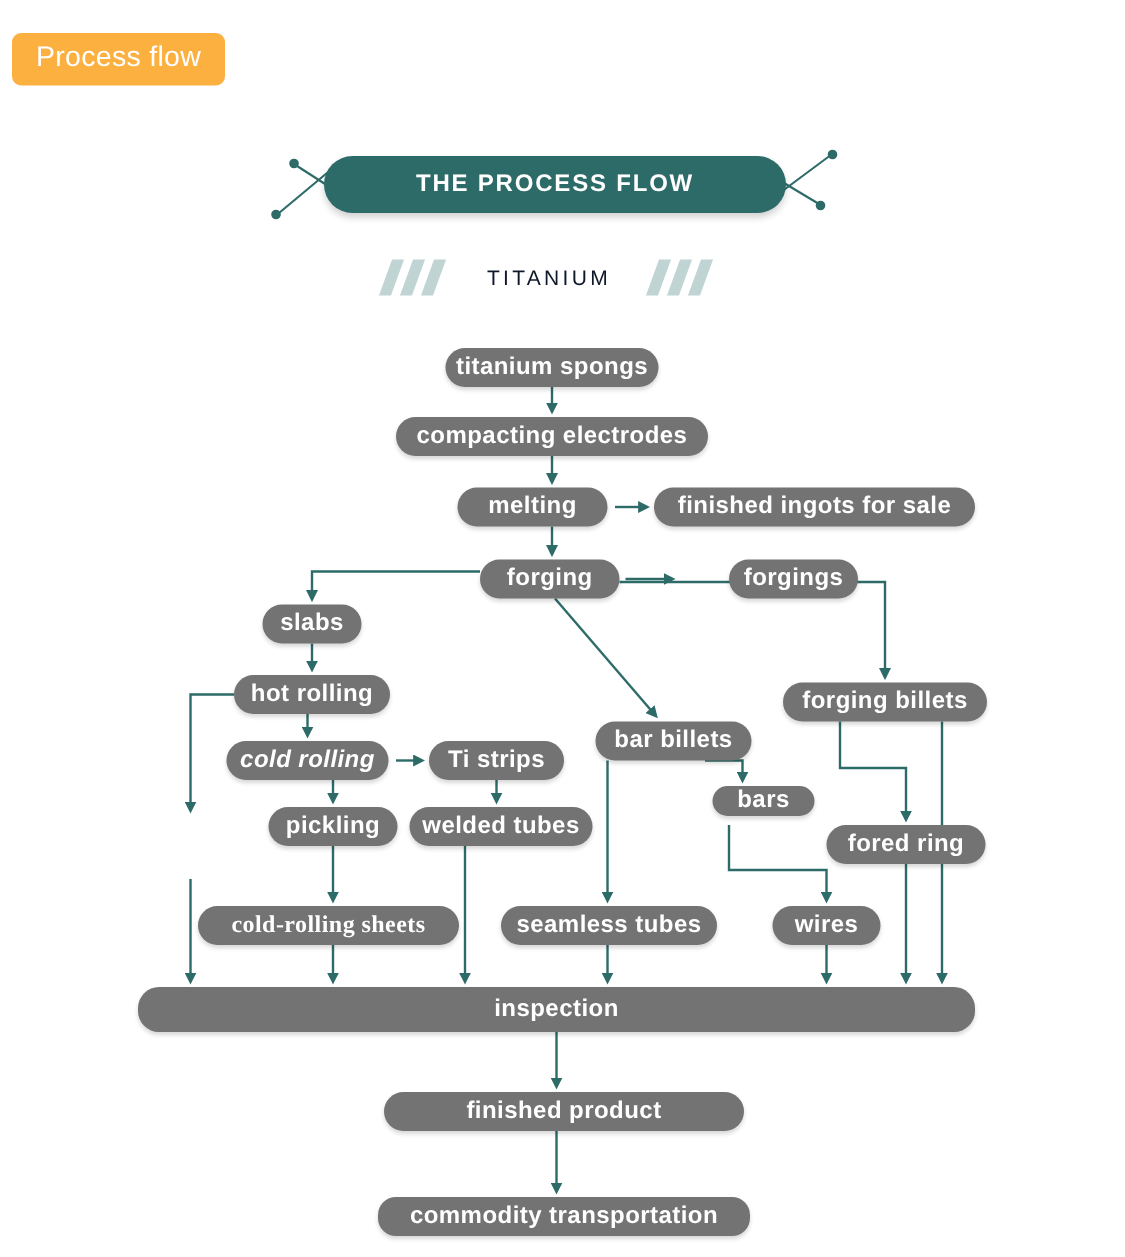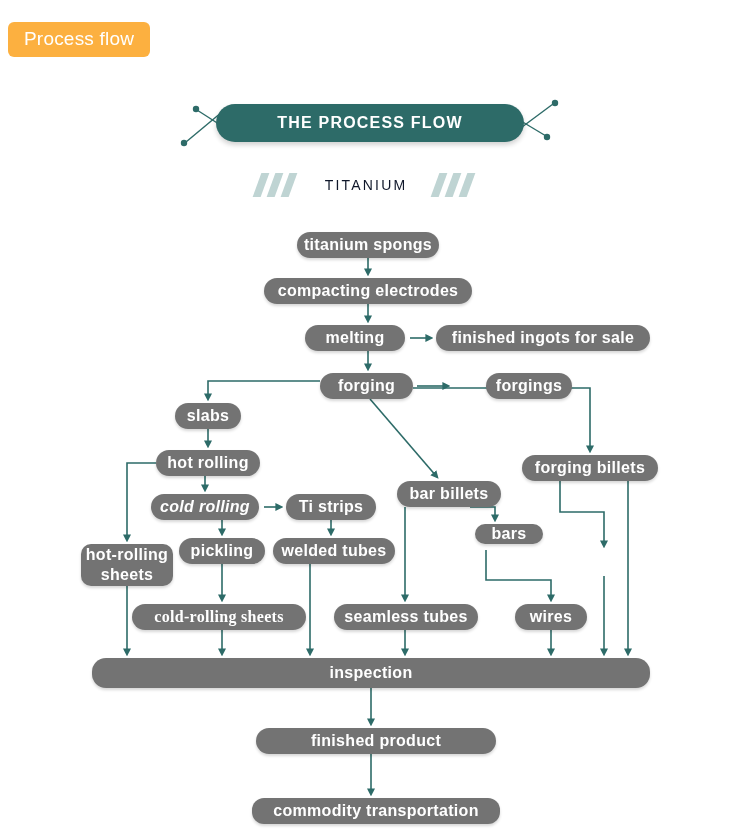--- a/index.html
+++ b/index.html
@@ -192,22 +192,21 @@
   <div class="node" style="left:453px;top:373px;width:86px;height:26px;margin-left:33px;">forgings</div>
   <div class="node" style="left:175px;top:403px;width:66px;height:26px;">slabs</div>
   <div class="node" style="left:156px;top:450px;width:104px;height:26px;">hot rolling</div>
   <div class="node" style="left:522px;top:455px;width:136px;height:26px;">forging  billets</div>
   <div class="node" style="left:151px;top:494px;width:108px;height:26px;font-style:italic;">cold rolling</div>
   <div class="node" style="left:286px;top:494px;width:90px;height:26px;">Ti strips</div>
   <div class="node" style="left:397px;top:481px;width:104px;height:26px;">bar billets</div>
   <div class="node" style="left:475px;top:524px;width:68px;height:20px;">bars</div>
   <div class="node" style="left:179px;top:538px;width:86px;height:26px;">pickling</div>
   <div class="node" style="left:273px;top:538px;width:122px;height:26px;">welded tubes</div>
-  <div class="node two-line" style="left:81px;top:544px;width:92px;height:42px;white-space:pre-line;">hot-rolling
-sheets</div>
+  <div class="node" style="left:551px;top:550px;width:106px;height:26px;">fored ring</div>
   <div class="node" style="left:132px;top:604px;width:174px;height:26px;font-family:Liberation Serif, serif;">cold-rolling sheets</div>
   <div class="node" style="left:334px;top:604px;width:144px;height:26px;">seamless tubes</div>
   <div class="node" style="left:515px;top:604px;width:72px;height:26px;">wires</div>
   <div class="node wide-bar" style="left:92px;top:658px;width:558px;height:30px;">inspection</div>
   <div class="node" style="left:256px;top:728px;width:240px;height:26px;">finished product</div>
   <div class="node" style="left:252px;top:798px;width:248px;height:26px;border-radius:12px;">commodity transportation</div>
 
 </div>
 
 </body></html>

